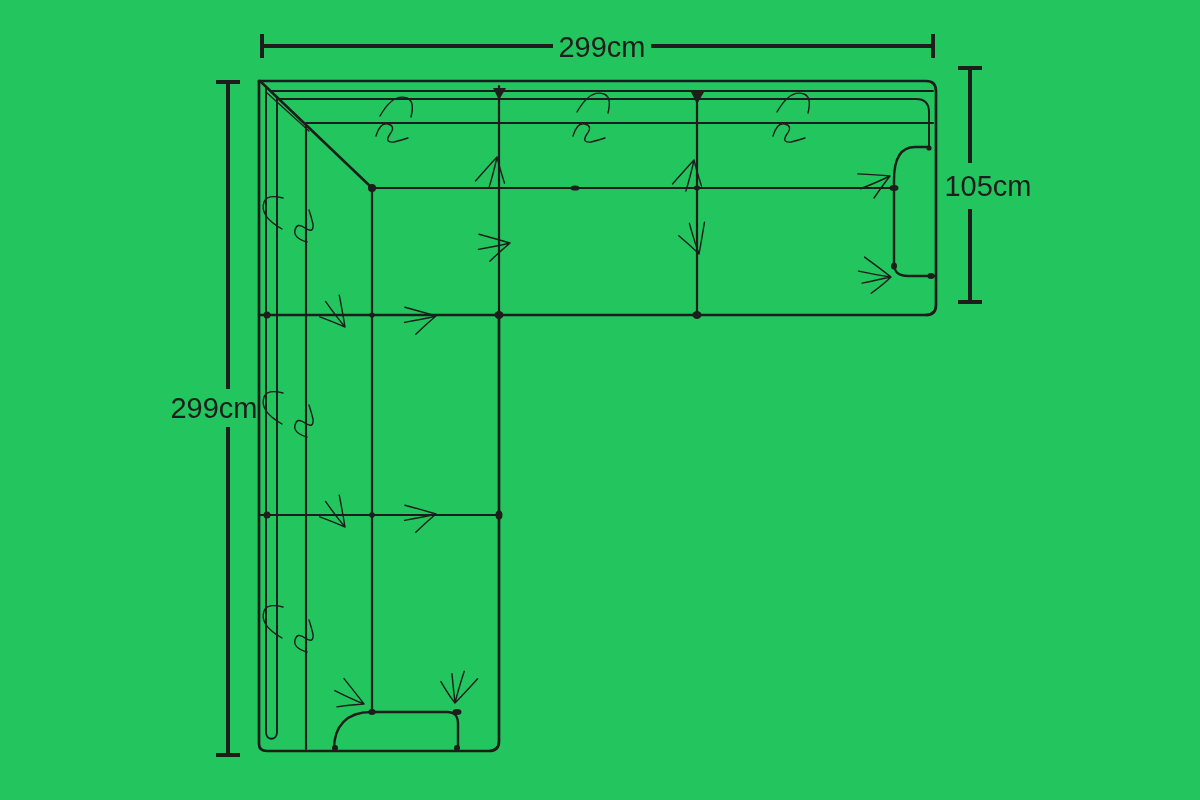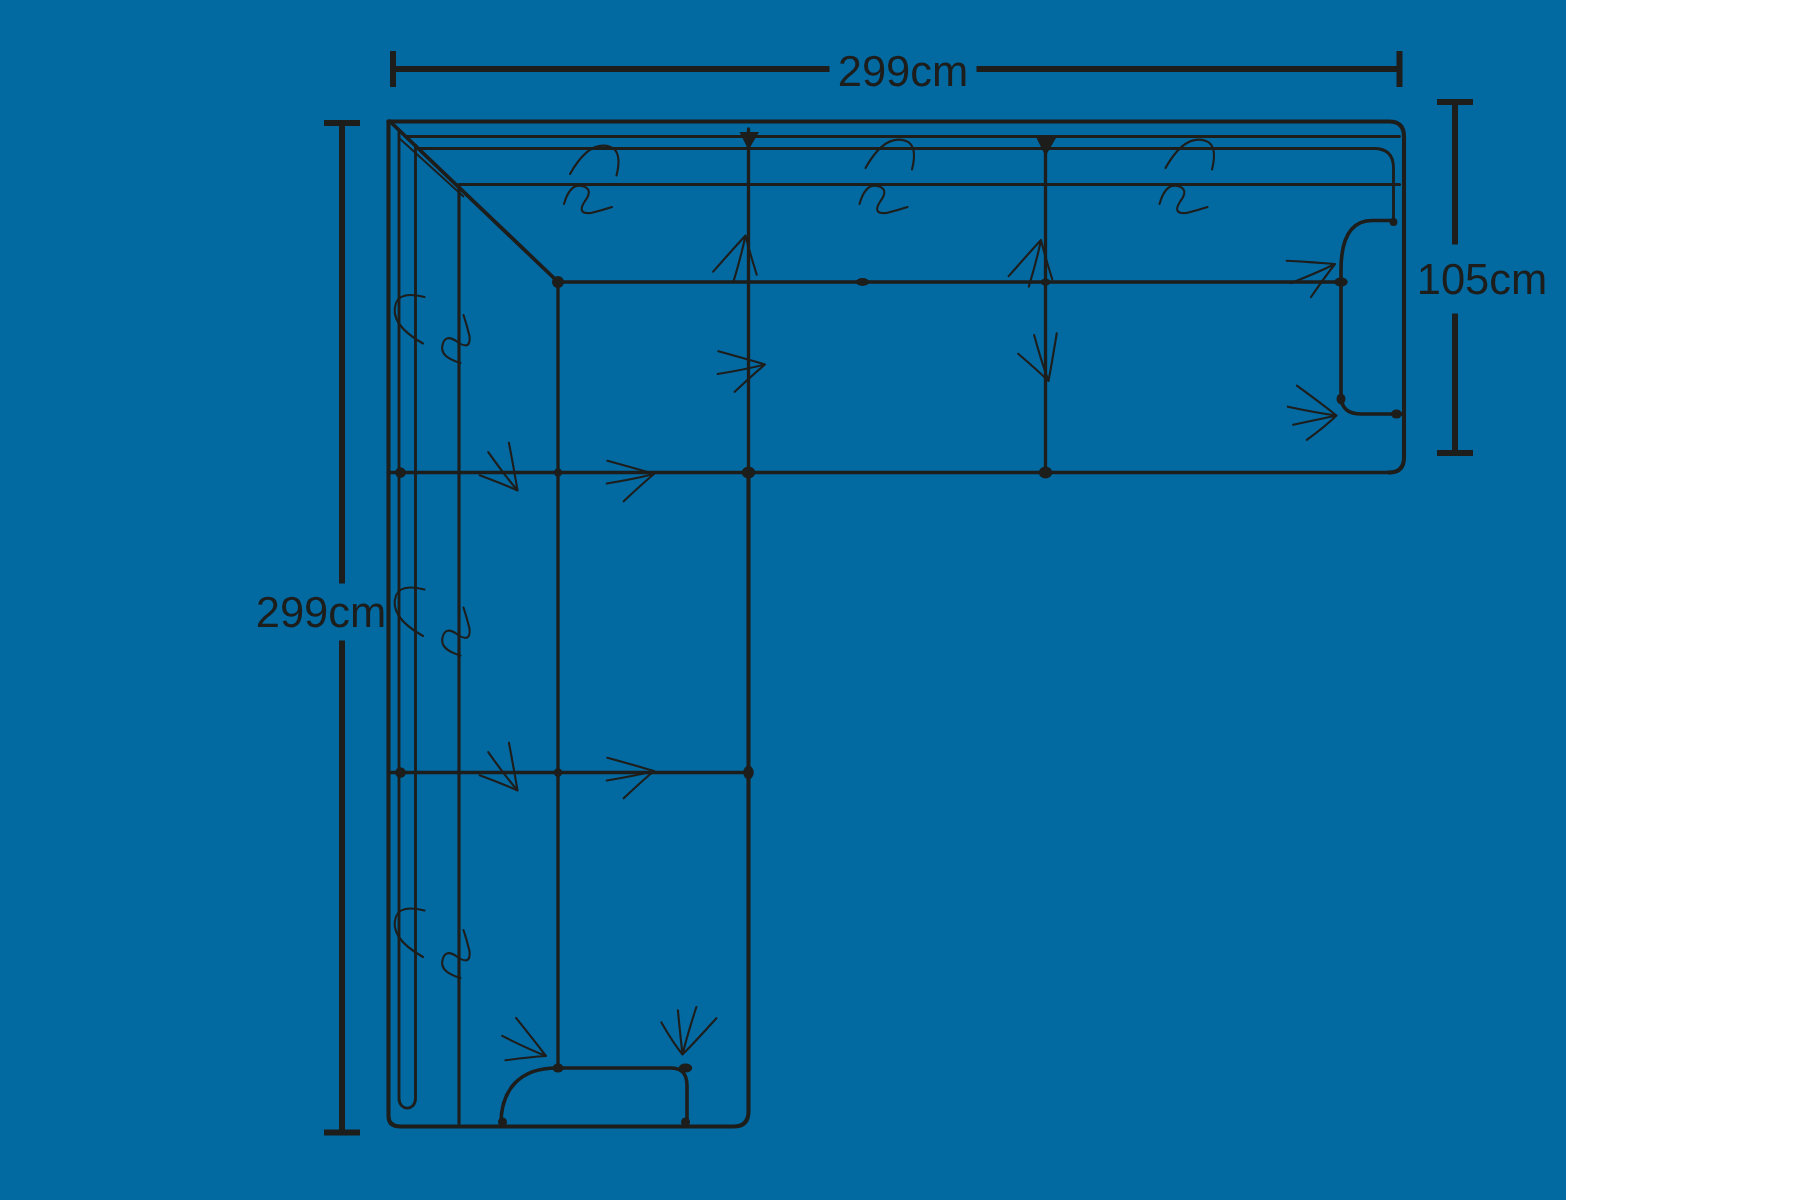--- a/index.html
+++ b/index.html
@@ -2,23 +2,23 @@
 <html><head>
 <meta charset="utf-8">
 <style>
   html, body {
     margin: 0;
     padding: 0;
     background: #ffffff;
   }
   .stage {
     position: relative;
-    width: 1044px;
+    width: 1200px;
     height: 800px;
-    background: #0369a1;
+    background: #22c55e;
     font-family: "Liberation Sans", "DejaVu Sans", sans-serif;
     overflow: hidden;
   }
   svg { display: block; }
   .ink-line {
     fill: none;
     stroke: #1d1d1b;
     stroke-linecap: round;
     stroke-linejoin: round;
   }

